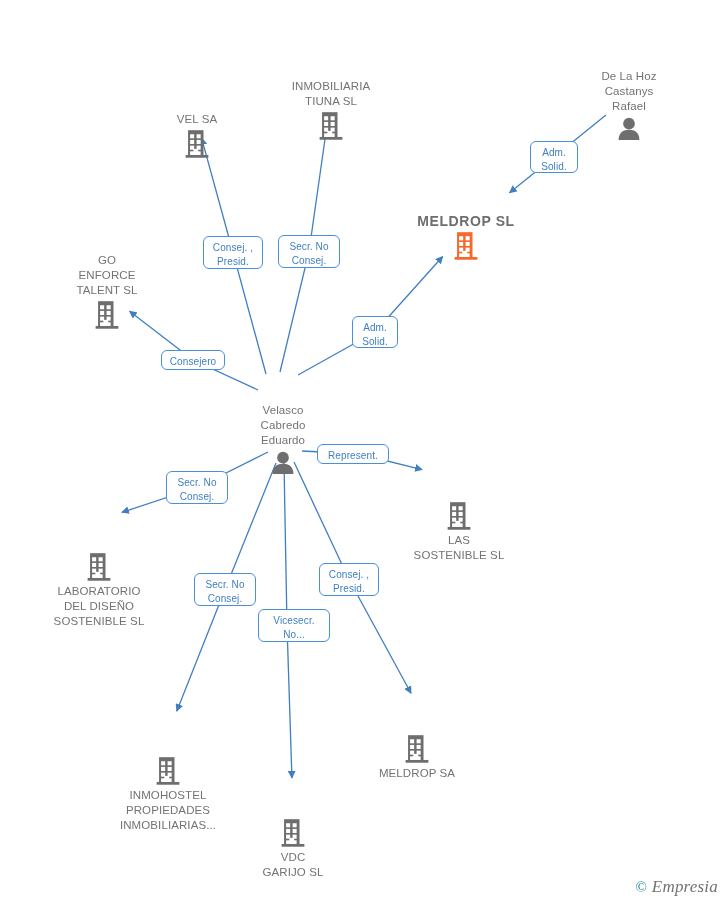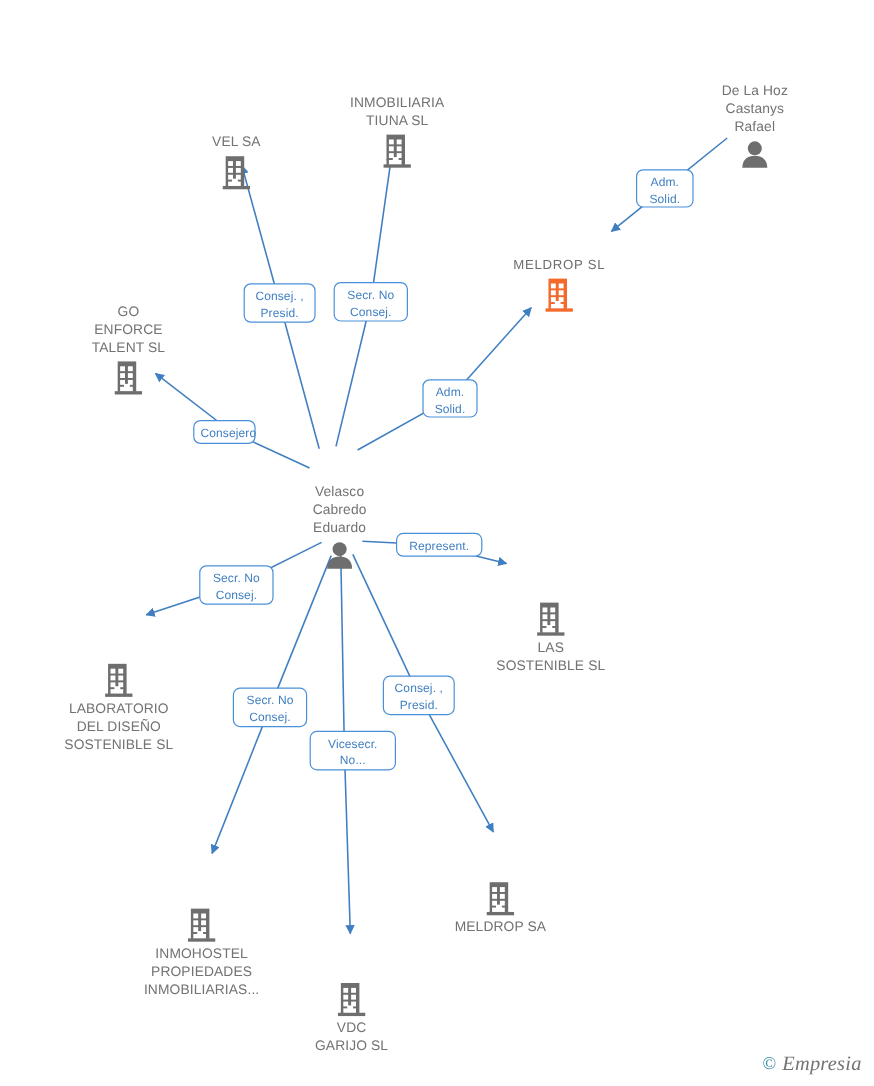--- a/index.html
+++ b/index.html
@@ -41,23 +41,23 @@
     letter-spacing: 0.1px;
     margin-top: 26px;
   }
   .node .nlabel {
     display: block;
     white-space: pre-line;
     color: #737373;
   }
   .node.focus .nlabel {
     color: #6e6e6e;
-    font-weight: normal;
+    font-weight: bold;
     letter-spacing: 0.6px;
-    font-size: 11px;
+    font-size: 14px;
   }
   .node .glyph {
     display: block;
     margin: 2px auto 0 auto;
   }
   .node.label-below .glyph { margin: 0 auto 2px auto; }
 
   
   .edge-label {
     position: absolute;
@@ -294,22 +294,22 @@
     </div>
   <div id="label-layer">
       <div class="edge-label" style="left: 530px; top: 141px; width: 48px; height: 32px;">Adm.
 Solid.</div>
       <div class="edge-label" style="left: 352px; top: 316px; width: 46px; height: 32px;">Adm.
 Solid.</div>
       <div class="edge-label" style="left: 203px; top: 236px; width: 60px; height: 33px;">Consej. ,
 Presid.</div>
       <div class="edge-label" style="left: 278px; top: 235px; width: 62px; height: 33px;">Secr.  No
 Consej.</div>
-      <div class="edge-label" style="left: 161px; top: 350px; width: 52px; height: 20px;">Consejero</div>
-      <div class="edge-label" style="left: 330px; top: 444px; width: 72px; height: 20px;">Represent.</div>
+      <div class="edge-label" style="left: 161px; top: 350px; width: 64px; height: 20px;">Consejero</div>
+      <div class="edge-label" style="left: 317px; top: 444px; width: 72px; height: 20px;">Represent.</div>
       <div class="edge-label" style="left: 166px; top: 471px; width: 62px; height: 33px;">Secr.  No
 Consej.</div>
       <div class="edge-label" style="left: 194px; top: 573px; width: 62px; height: 33px;">Secr.  No
 Consej.</div>
       <div class="edge-label" style="left: 258px; top: 609px; width: 72px; height: 33px;">Vicesecr.
 No...</div>
       <div class="edge-label" style="left: 319px; top: 563px; width: 60px; height: 33px;">Consej. ,
 Presid.</div>
     </div>
 

